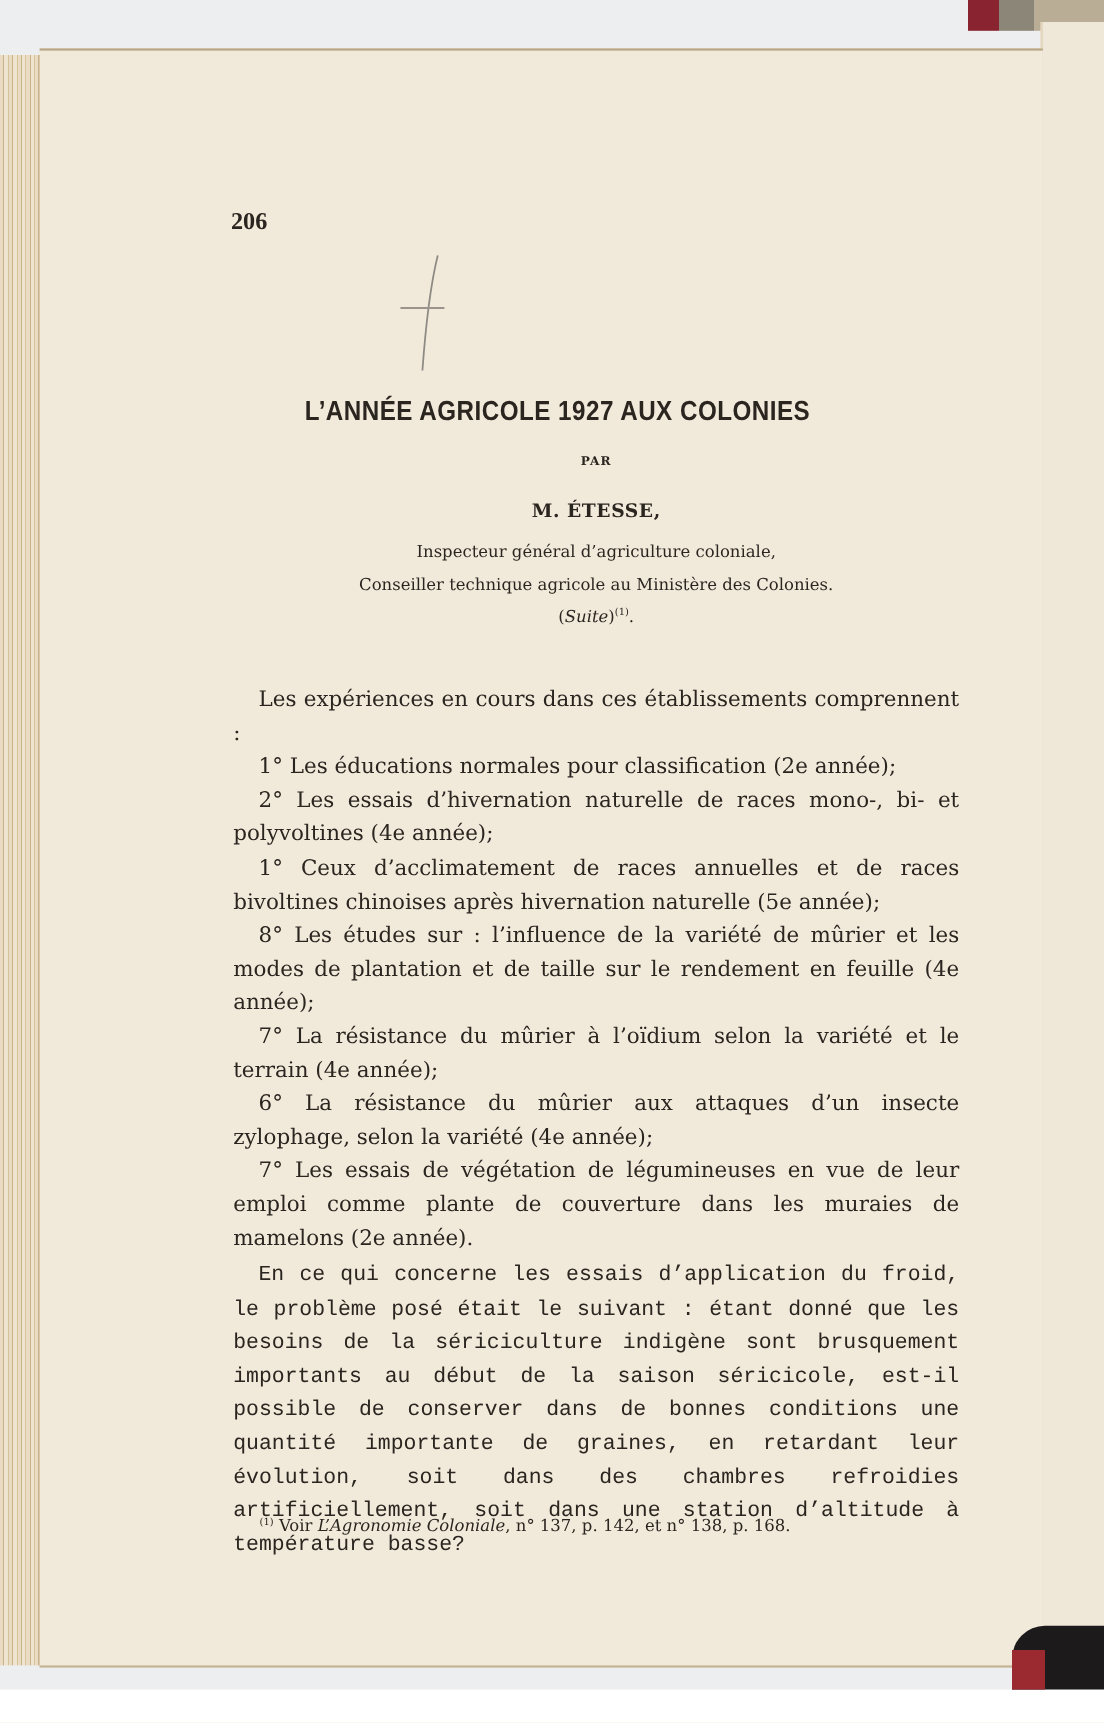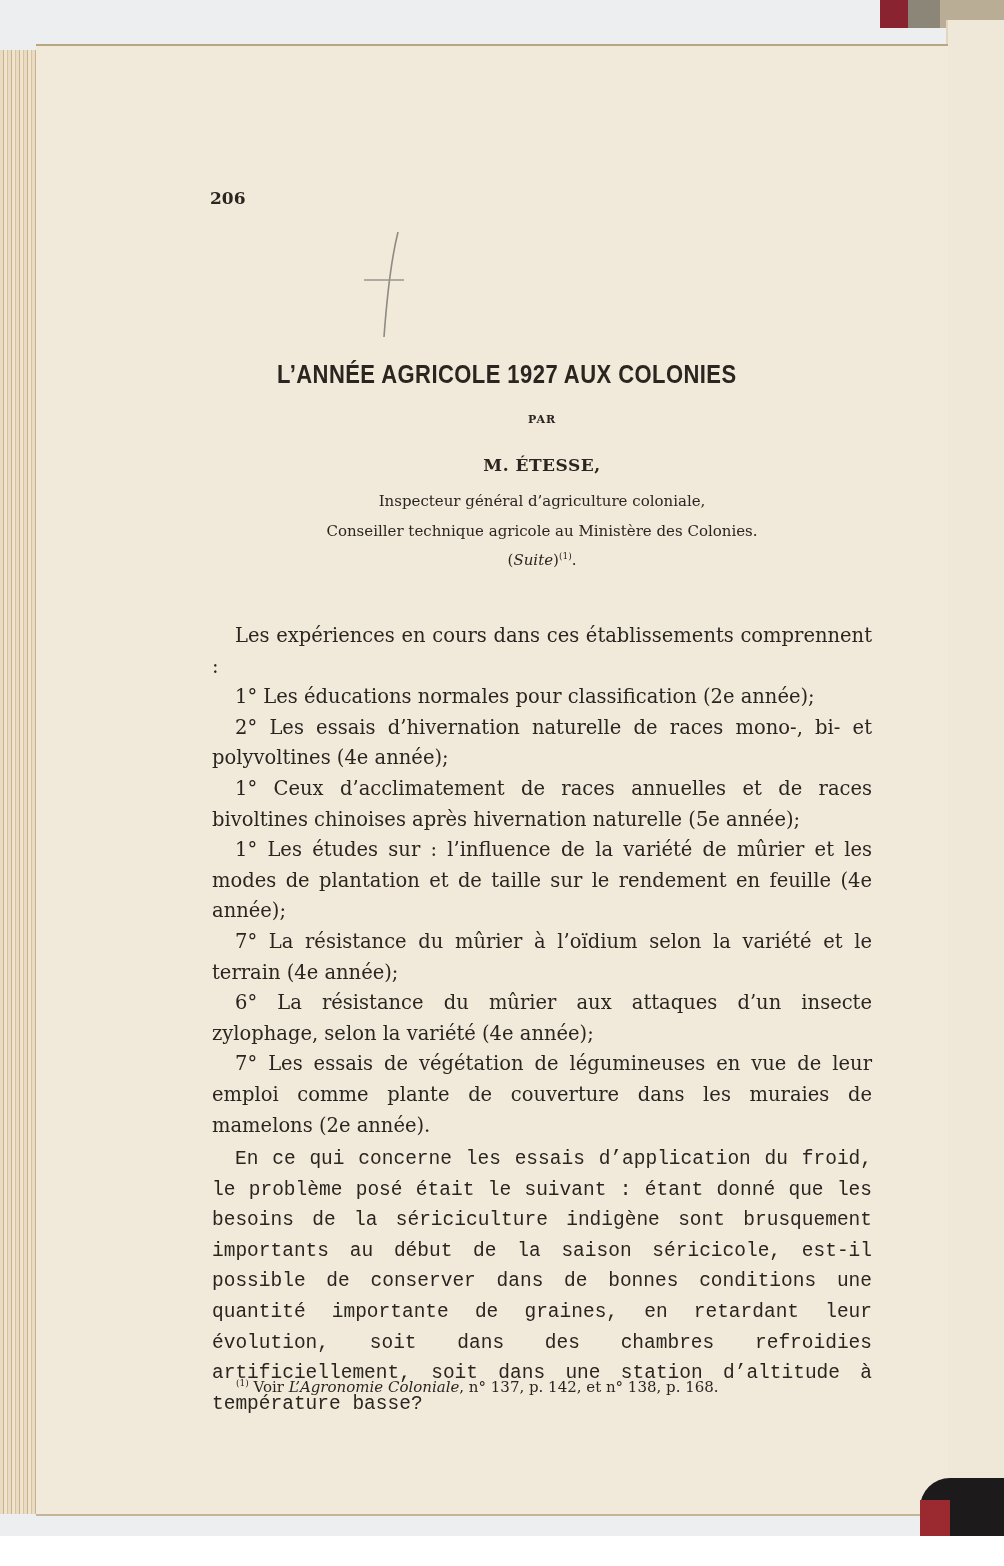--- a/index.html
+++ b/index.html
@@ -37,21 +37,21 @@
     border-top-left-radius:30px;
   }
   .binding-bottom::before {
     content:""; position:absolute; left:0; top:22px; width:30px; height:36px; background:#9a2a30;
   }
   .source {
     position:absolute; right:6px; top:1613px;
     font-family:"DejaVu Sans", sans-serif; font-size:14px; color:#a16207;
   }
   .text { color:#2b2520; }
-  .page-number { position:absolute; left:210px; top:188px; font-size:17px; font-weight:bold; }
+  .page-number { position:absolute; left:210px; top:188px; font-size:22px; font-weight:bold;font-family:Liberation Serif, serif; }
   .pencil-mark { position:absolute; left:360px; top:232px; width:70px; height:105px; }
   .title {
     position:absolute; left:0; width:1004px; top:360px; text-align:center;
     font-family:"Liberation Sans", sans-serif; font-weight:bold; font-size:25px; letter-spacing:0.5px;
     transform:scaleX(0.88); transform-origin:542px 0;
   }
   .centered { position:absolute; left:40px; width:1004px; text-align:center; }
   .par { top:413px; font-size:11px; font-weight:bold; letter-spacing:1px; }
   .author { top:455px; font-size:17px; font-weight:bold; letter-spacing:0.5px; }
   .affil1 { top:492px; font-size:15px; }
@@ -93,21 +93,21 @@
 <div class="text centered author">M. ÉTESSE,</div>
 <div class="text centered affil1">Inspecteur général d’agriculture coloniale,</div>
 <div class="text centered affil2">Conseiller technique agricole au Ministère des Colonies.</div>
 <div class="text centered suite">(<i>Suite</i>)<sup>(1)</sup><span>.</span></div>
 
 <div class="text body-block block1">
   <p>Les expériences en cours dans ces établissements comprennent :</p>
   <p>1° Les éducations normales pour classification (2e année);</p>
   <p>2° Les essais d’hivernation naturelle de races mono-, bi- et polyvoltines (4e année);</p>
   <p>1° Ceux d’acclimatement de races annuelles et de races bivoltines chinoises après hivernation naturelle (5e année);</p>
-  <p>1° Les études sur : l’influence de la variété de mûrier et les modes de plantation et de taille sur le rendement en feuille (4e année);</p>
+  <p>8° Les études sur : l’influence de la variété de mûrier et les modes de plantation et de taille sur le rendement en feuille (4e année);</p>
   <p>7° La résistance du mûrier à l’oïdium selon la variété et le terrain (4e année);</p>
   <p>6° La résistance du mûrier aux attaques d’un insecte zylophage, selon la variété (4e année);</p>
   <p>7° Les essais de végétation de légumineuses en vue de leur emploi comme plante de couverture dans les muraies de mamelons (2e année).</p>
 </div>
 
 <div class="text body-block block2">
   <p>En ce qui concerne les essais d’application du froid, le problème posé était le suivant : étant donné que les besoins de la sériciculture indigène sont brusquement importants au début de la saison séricicole, est-il possible de conserver dans de bonnes conditions une quantité importante de graines, en retardant leur évolution, soit dans des chambres refroidies artificiellement, soit dans une station d’altitude à température basse?</p>
 </div>
 
 <div class="text footnote">

